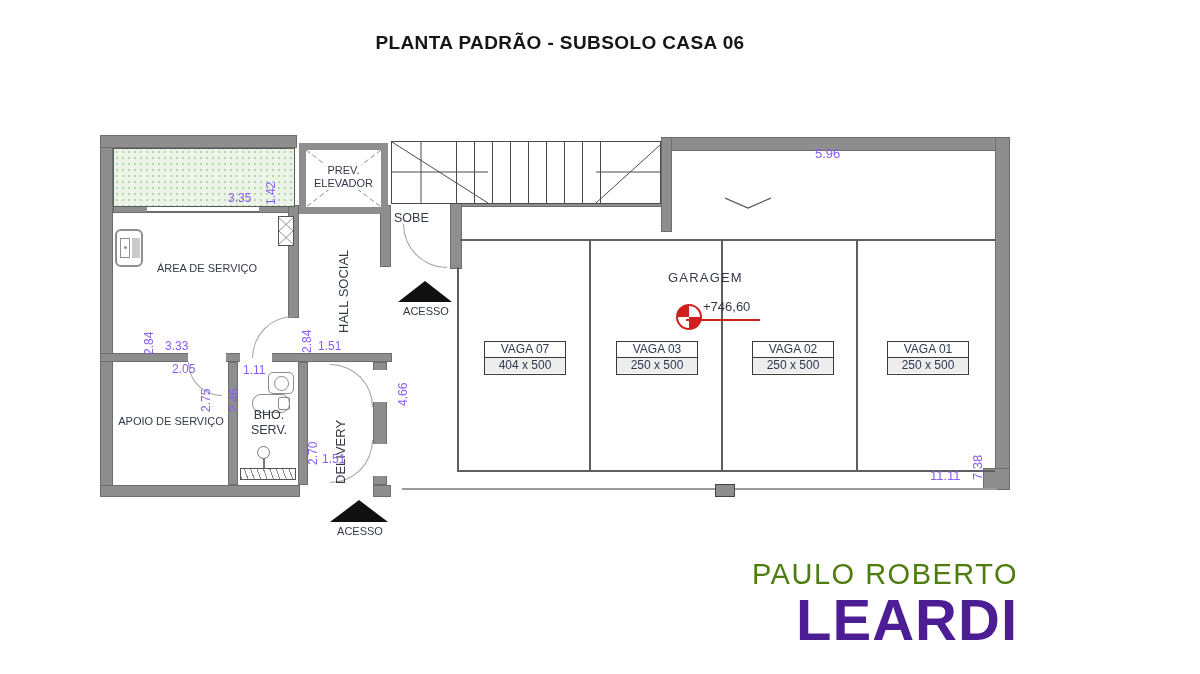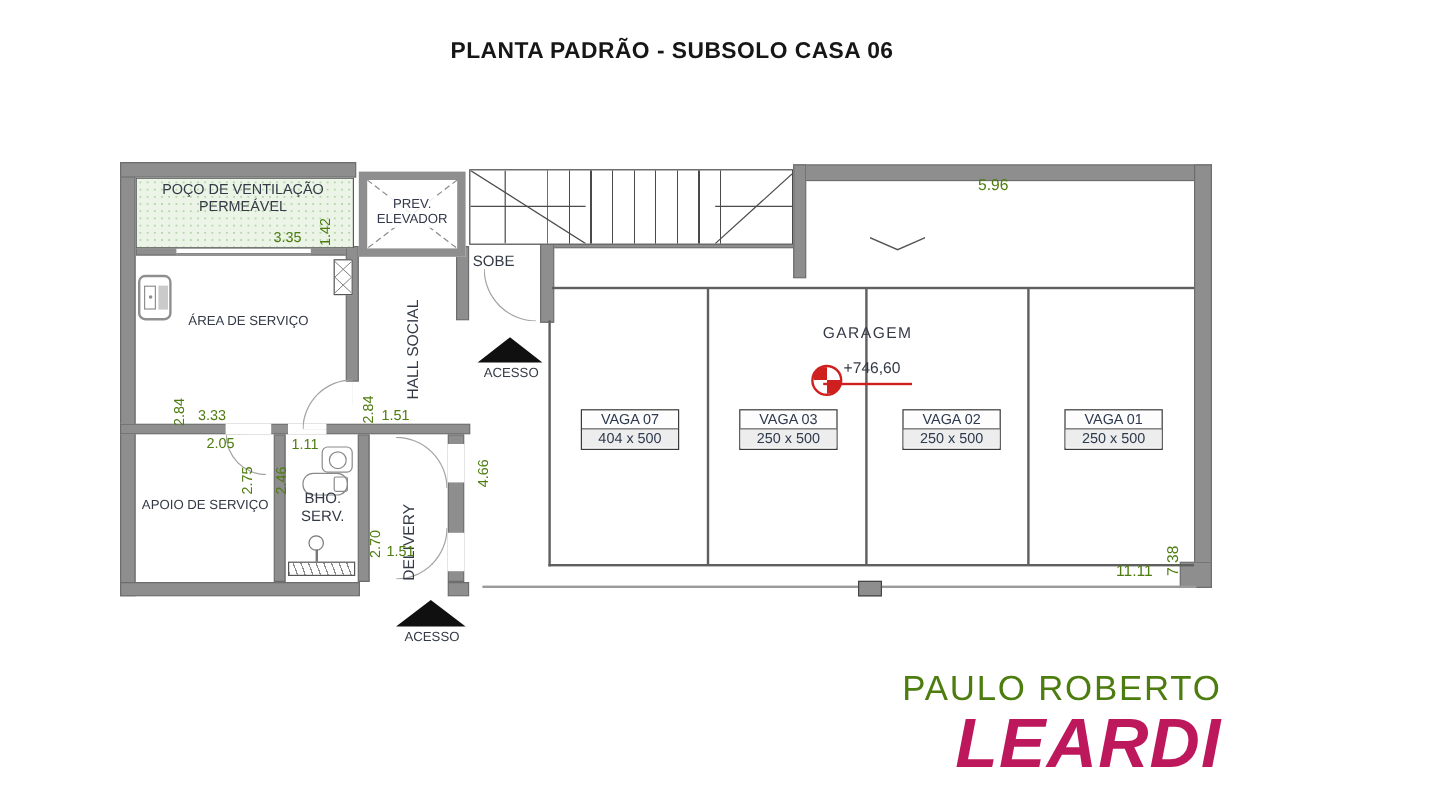--- a/index.html
+++ b/index.html
@@ -25,21 +25,21 @@
   .elev svg{position:absolute;left:0;top:0;}
   .chip{position:absolute;left:4px;top:14px;width:67px;text-align:center;background:rgba(255,255,255,.85);
         font-size:11px;line-height:1.2;color:#33394a;}
   
   .stairs{position:absolute;left:391px;top:141px;width:270px;height:63px;box-sizing:border-box;
           border:1.4px solid #4a4a4a;background:#fff;}
   .treads{position:absolute;left:64px;top:0;width:146px;height:100%;
           background:repeating-linear-gradient(90deg,#4a4a4a 0 1px,transparent 1px 18px);}
   
   .lbl{position:absolute;font-size:11px;color:#333a46;text-align:center;line-height:1.18;}
-  .dim{position:absolute;font-size:12px;color:#4d7c0f;white-space:nowrap;}
+  .dim{position:absolute;font-size:12px;color:#8b5cf6;white-space:nowrap;}
   .vert{writing-mode:vertical-rl;transform:rotate(180deg);}
   .vlbl{position:absolute;font-size:13px;color:#333a46;white-space:nowrap;}
   
   .arc{position:absolute;border:0 solid #a2a2a2;box-sizing:border-box;}
   .arc-tl{border-top-width:1.4px;border-left-width:1.4px;border-top-left-radius:100% 100%;}
   .arc-tr{border-top-width:1.4px;border-right-width:1.4px;border-top-right-radius:100% 100%;}
   .arc-bl{border-bottom-width:1.4px;border-left-width:1.4px;border-bottom-left-radius:100% 100%;}
   .arc-br{border-bottom-width:1.4px;border-right-width:1.4px;border-bottom-right-radius:100% 100%;}
   
   .tri{position:absolute;width:0;height:0;}
@@ -66,22 +66,22 @@
          background:#fff;background-image:repeating-linear-gradient(70deg,#8a8a8a 0 1px,transparent 1px 6px);}
   
   .lvl{position:absolute;left:676px;top:304px;width:26px;height:26px;border-radius:50%;
        border:2px solid #cf2020;box-sizing:border-box;
        background:conic-gradient(#fff 0 90deg,#cf2020 90deg 180deg,#fff 180deg 270deg,#cf2020 270deg 360deg);}
   .lvl-line{position:absolute;left:686px;top:319px;width:74px;height:2px;background:#cf2020;}
   .lvl-txt{position:absolute;left:703px;top:299px;font-size:13px;color:#333a46;}
   
   .logo{position:absolute;right:14px;top:560px;text-align:right;line-height:1;}
   .logo .l1{font-size:29px;letter-spacing:1.5px;color:#4d7c0f;}
-  .logo .l2{font-size:58px;font-weight:bold;letter-spacing:1px;color:#be185d;margin-top:2px;font-style:italic;}
-  .garagem{position:absolute;left:668px;top:270px;width:110px;text-align:center;
+  .logo .l2{font-size:58px;font-weight:bold;letter-spacing:1px;color:#4c1d95;margin-top:2px;}
+  .garagem{position:absolute;left:668px;top:270px;width:110px;
            font-size:13px;letter-spacing:1.2px;color:#333a46;}
 </style>
 </head>
 <body>
 
 <div class="canvas">
 
   <div class="title">PLANTA PADRÃO - SUBSOLO CASA 06</div>
 
   <div class="wall" style="left:100px;top:135px;width:13px;height:362px"></div>
@@ -111,21 +111,20 @@
   <div class="tline" style="left:457px;top:267px;width:2px;height:205px"></div>
   <div class="tline" style="left:460px;top:239px;width:535px;height:2px"></div>
   <div class="tline" style="left:457px;top:470px;width:538px;height:2px"></div>
   <div class="tline" style="left:589px;top:240px;width:2px;height:231px"></div>
   <div class="tline" style="left:721px;top:240px;width:2px;height:231px"></div>
   <div class="tline" style="left:856px;top:240px;width:2px;height:231px"></div>
   <div class="gline" style="left:402px;top:488px;width:595px;height:2px"></div>
   <div class="col" style="left:715px;top:484px;width:20px;height:13px"></div>
 
   <div class="poco"></div>
-  <div class="lbl" style="left:135px;top:151px;width:135px;font-size:12px">POÇO DE VENTILAÇÃO PERMEÁVEL</div>
   <div class="dim" style="left:228px;top:191px">3.35</div>
   <div class="dim vert" style="left:264px;top:160px;height:45px">1.42</div>
 
   <div class="elev">
     <svg width="75" height="57" viewBox="0 0 75 57">
       <line x1="0" y1="0" x2="75" y2="57" stroke="#8a8a8a" stroke-width="1" stroke-dasharray="5 3"></line>
       <line x1="75" y1="0" x2="0" y2="57" stroke="#8a8a8a" stroke-width="1" stroke-dasharray="5 3"></line>
     </svg>
     <div class="chip">PREV. ELEVADOR</div>
   </div>

